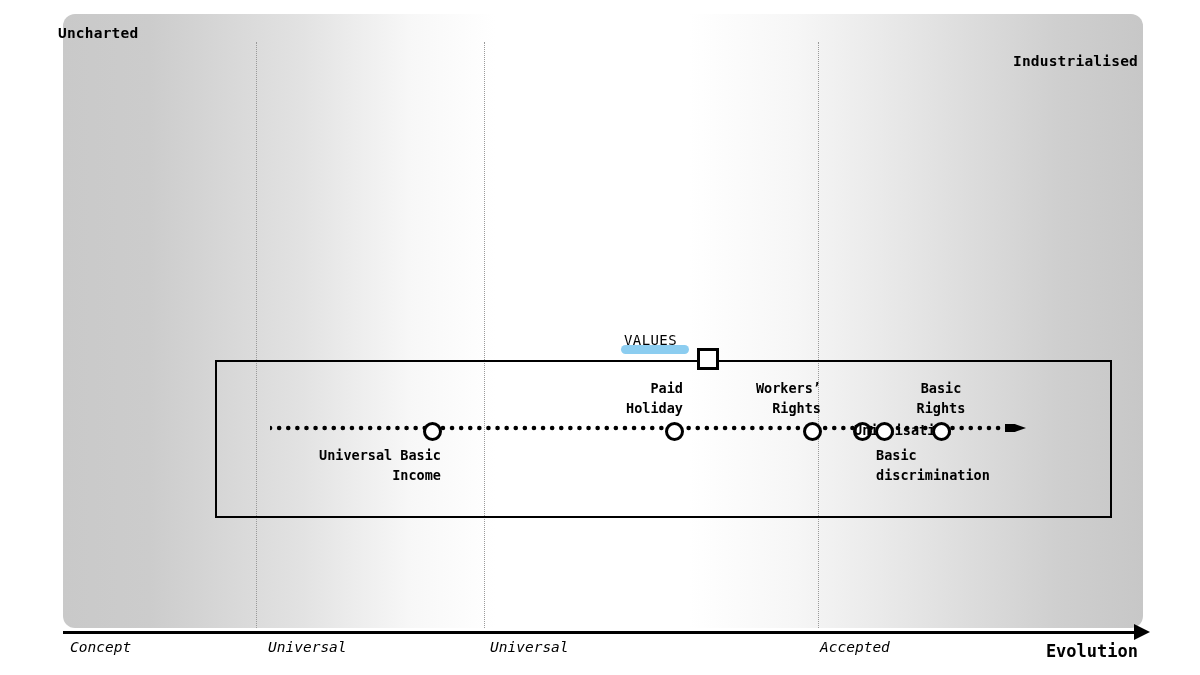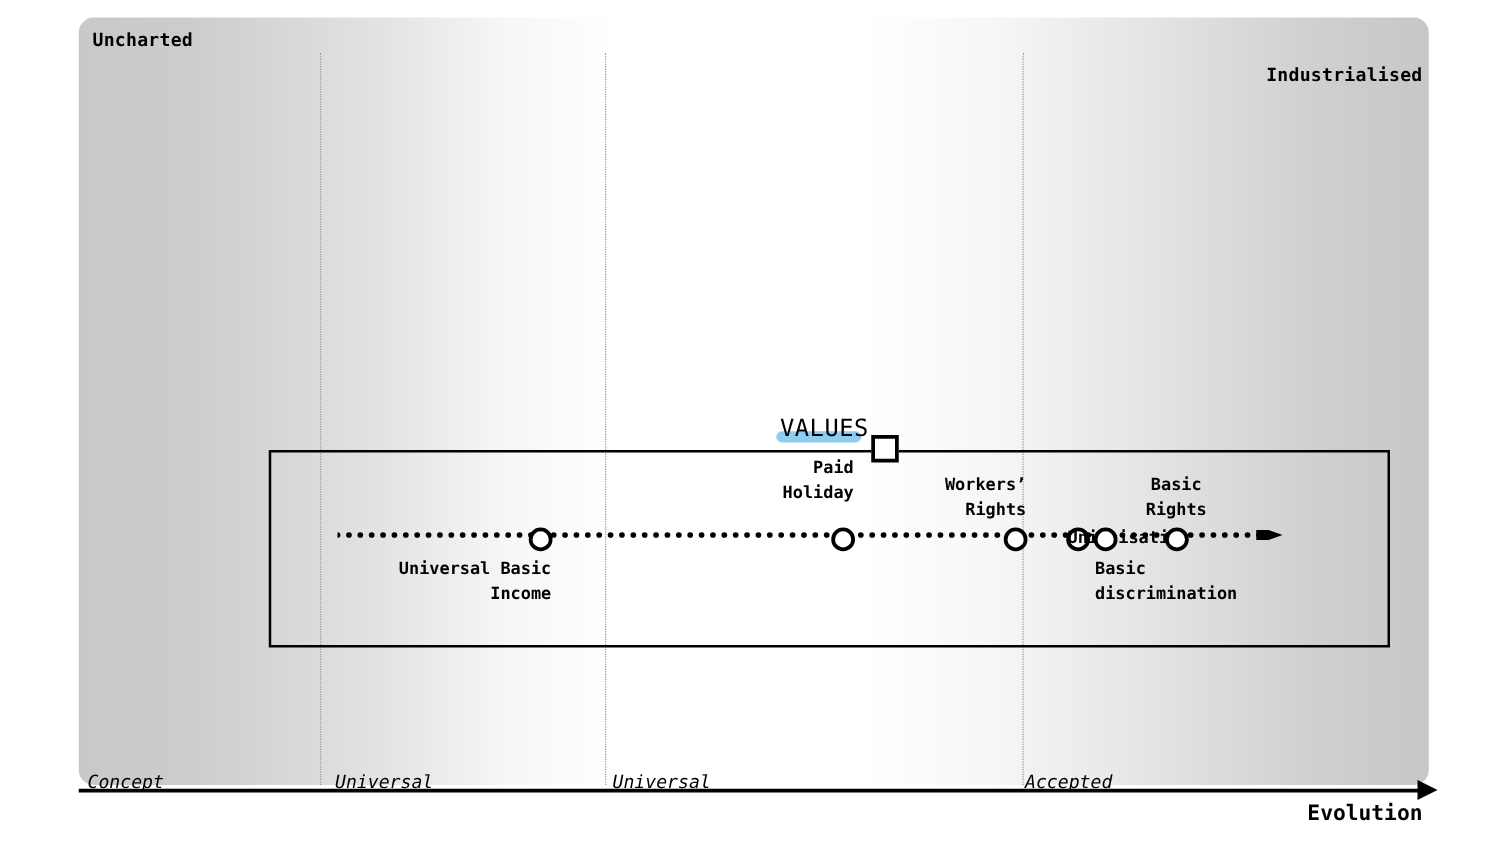--- a/index.html
+++ b/index.html
@@ -39,21 +39,21 @@
 
   .panel-label {
     position: absolute;
     top: 25px;
     font-size: 14.5px;
     font-weight: bold;
     color: #000;
     letter-spacing: 0.2px;
     white-space: nowrap;
   }
-  .panel-label.left  { left: 74px; }
+  .panel-label.left  { left: 58px; }
   .panel-label.right { right: 62px; margin-top: 28px; }
 
   
   .gridline {
     position: absolute;
     top: 42px;
     width: 0;
     height: 586px;
     border-left: 1px dotted #9a9a9a;
   }
@@ -68,21 +68,21 @@
   .axis-arrow {
     position: absolute;
     left: 1134px; top: 624px;
     width: 0; height: 0;
     border-top: 8px solid transparent;
     border-bottom: 8px solid transparent;
     border-left: 16px solid #000;
   }
   .axis-tick-label {
     position: absolute;
-    top: 618px;
+    top: 639px;
     font-size: 14.5px;
     font-style: italic;
     color: #000;
     white-space: nowrap;
   }
   .axis-title {
     position: absolute;
     top: 641px;
     right: 62px;
     font-size: 17px;
@@ -128,21 +128,21 @@
     width: 22px; height: 22px;
     border: 3px solid #000;
     background: #ffffff;
     box-sizing: border-box;
   }
 
   
   .anno-text {
     position: absolute;
     left: 624px; top: 332px;
-    font-size: 19px;
+    font-size: 14px;
     color: #000;
     letter-spacing: 0.4px;
     white-space: nowrap;
     z-index: 3;
   }
   .anno-highlight {
     position: absolute;
     left: 621px; top: 345px;
     width: 68px; height: 9px;
     background: #8ccdf0;
@@ -185,21 +185,21 @@
   <svg class="chain" viewBox="0 0 756 8" preserveAspectRatio="none" aria-hidden="true">
     <line x1="0" y1="4" x2="738" y2="4" stroke="#000" stroke-width="4.5" stroke-linecap="round" stroke-dasharray="0.1 9"></line>
     <polygon points="735,-3.5 756,4 735,11.5" fill="#000"></polygon>
   </svg>
 
   <div id="nodes-layer">
       <div class="node" style="left: 432px; top: 431px;"></div>
       <div class="node-label lbl-right" style="top: 445px; left: 0px; width: 441px;">Universal Basic
 Income</div>
       <div class="node" style="left: 674px; top: 431px;"></div>
-      <div class="node-label lbl-right above" style="top: 404px; left: 0px; width: 683px;">Paid
+      <div class="node-label lbl-right above" style="top: 418px; left: 0px; width: 683px;">Paid
 Holiday</div>
       <div class="node" style="left: 812px; top: 431px;"></div>
       <div class="node-label lbl-right above" style="top: 418px; left: 0px; width: 821px;">Workers’
 Rights</div>
       <div class="node" style="left: 862px; top: 431px;"></div>
       <div class="node-label lbl-left" style="top: 420px; left: 854px;">Unionisation</div>
       <div class="node" style="left: 884px; top: 431px;"></div>
       <div class="node-label lbl-left" style="top: 445px; left: 876px;">Basic
 discrimination</div>
       <div class="node" style="left: 941px; top: 431px;"></div>

